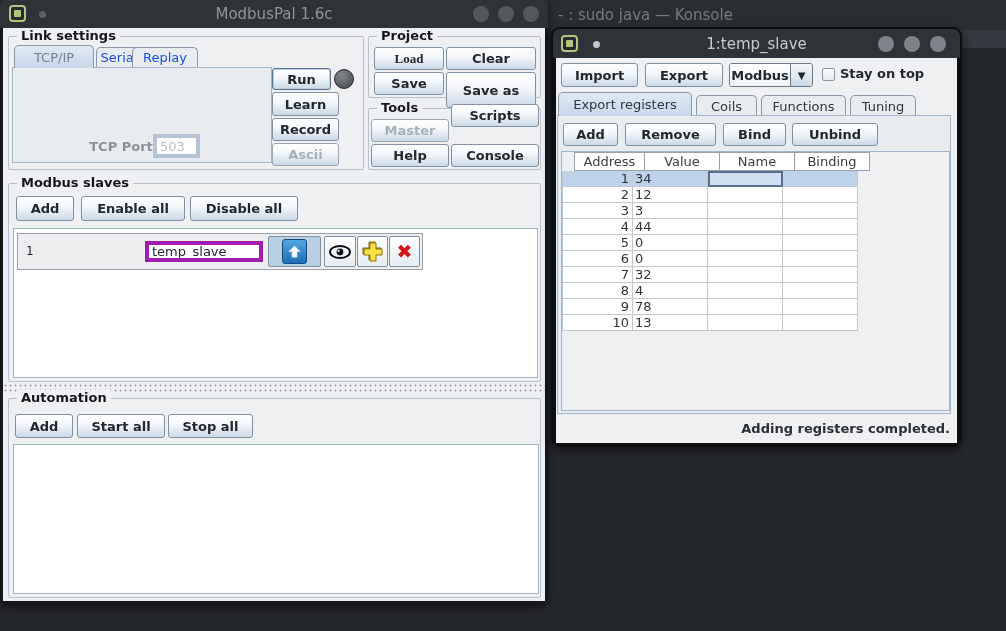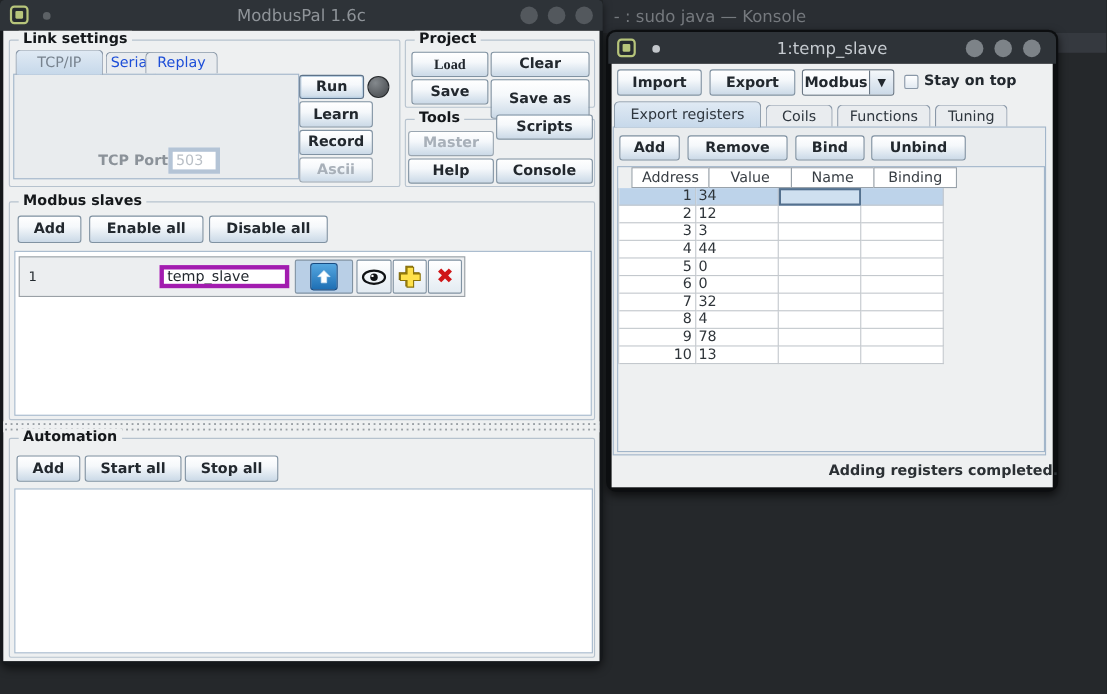--- a/index.html
+++ b/index.html
@@ -288,17 +288,17 @@
               <div class="trow">
                 <div class="tc ca">10</div>
                 <div class="tc cv">13</div>
                 <div class="tc cn"></div>
                 <div class="tc cb"></div>
               </div>
             </div>
         </div>
       </div>
 
-      <div class="statusbar" style="left:0; top:357px; width:394px; height:28px; line-height:28px;margin-left:12px;">Adding registers completed.</div>
+      <div class="statusbar" style="left:0; top:357px; width:394px; height:28px; line-height:28px;">Adding registers completed.</div>
     </div>
   </div>
 
 </div>
 
 </body></html>

